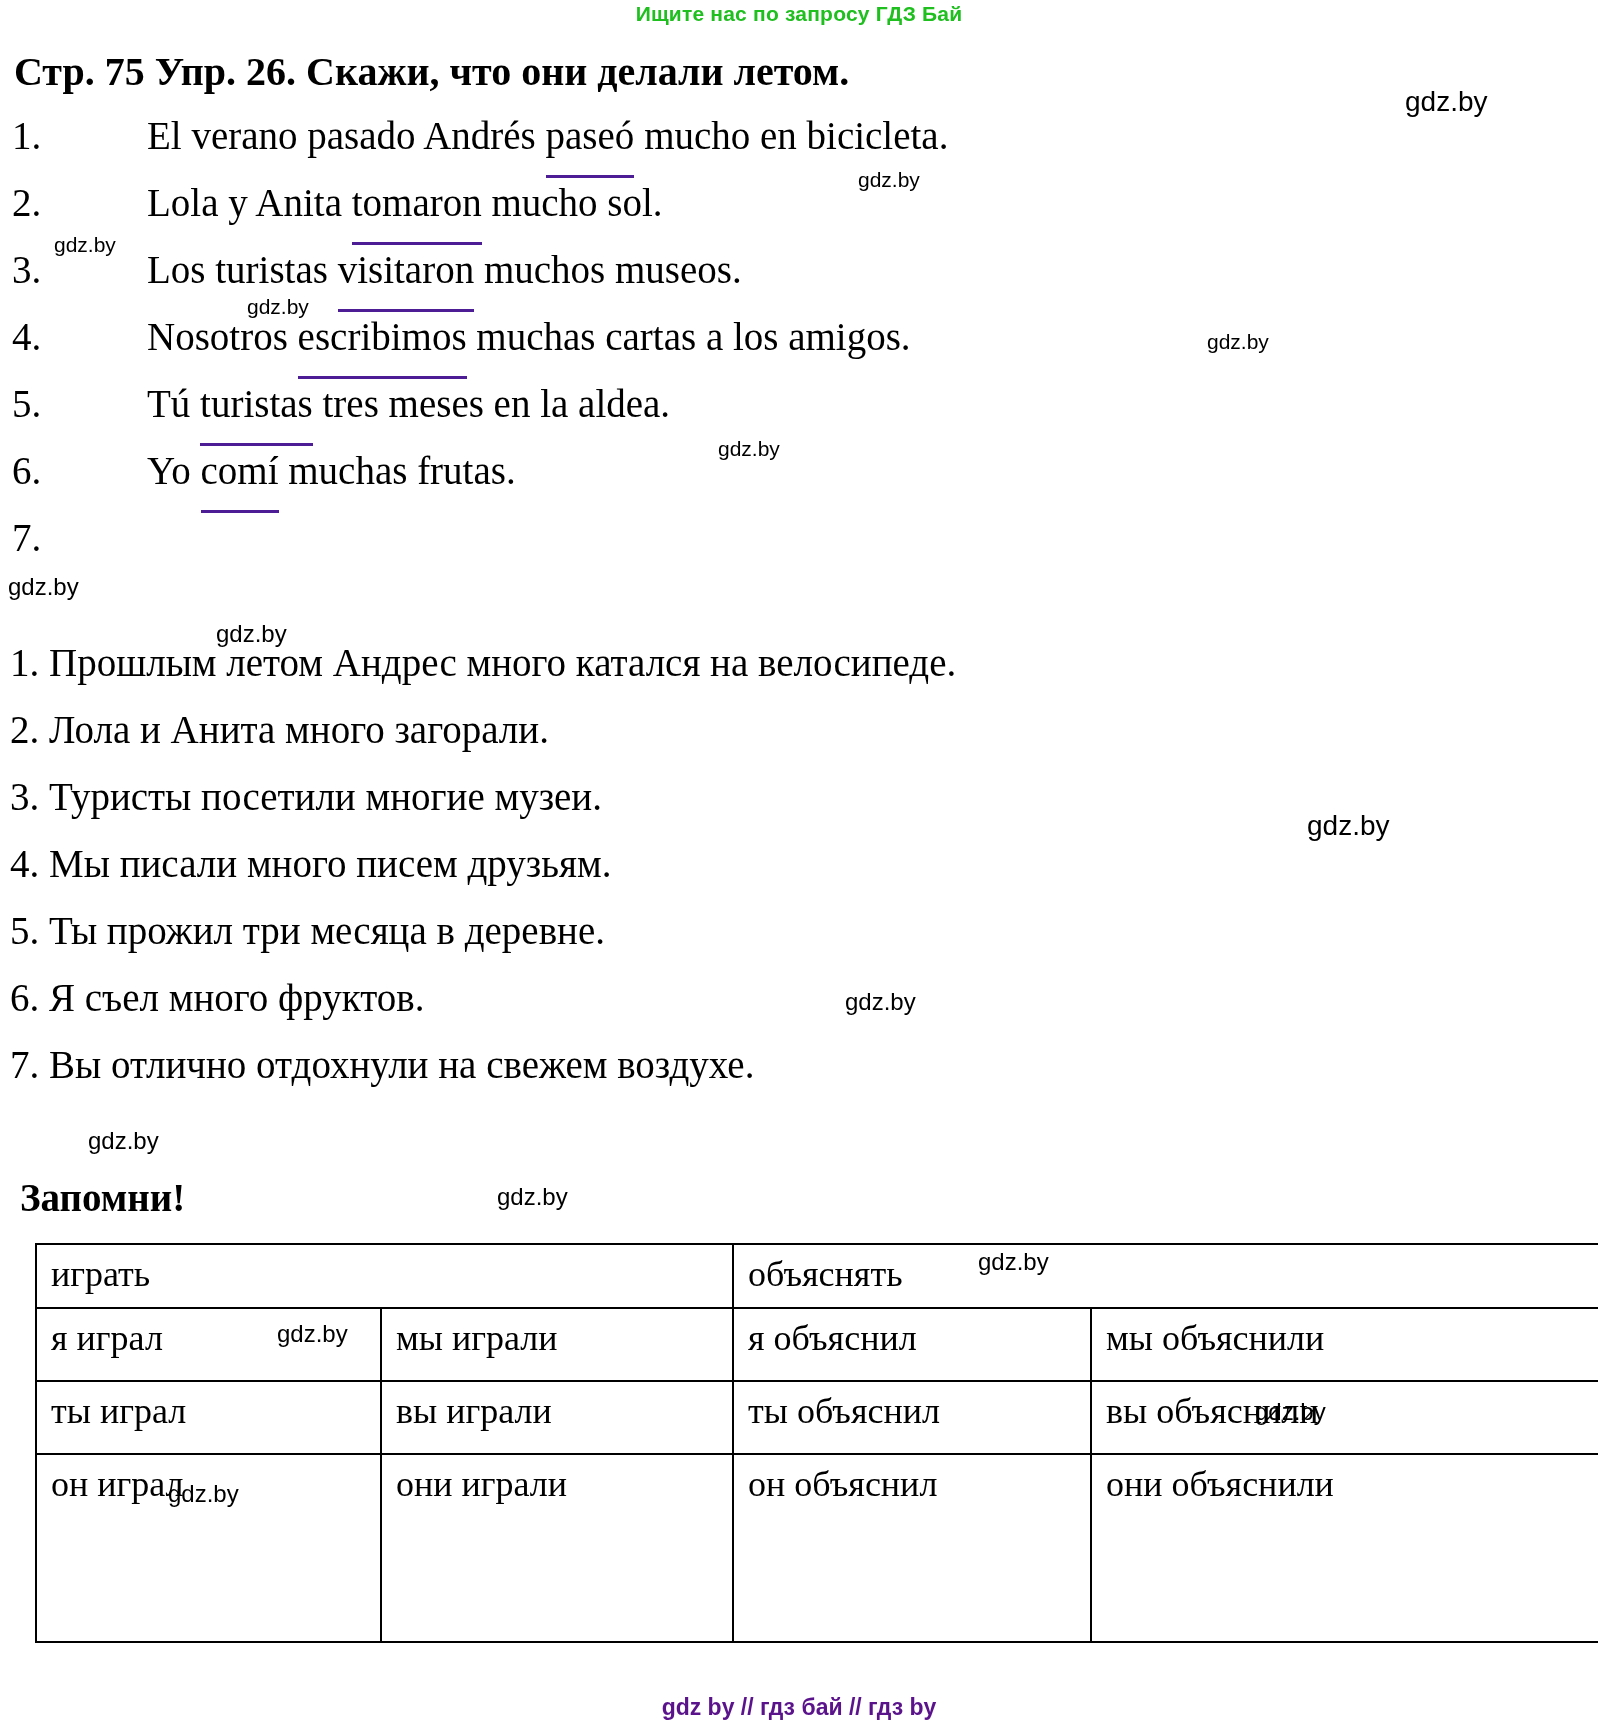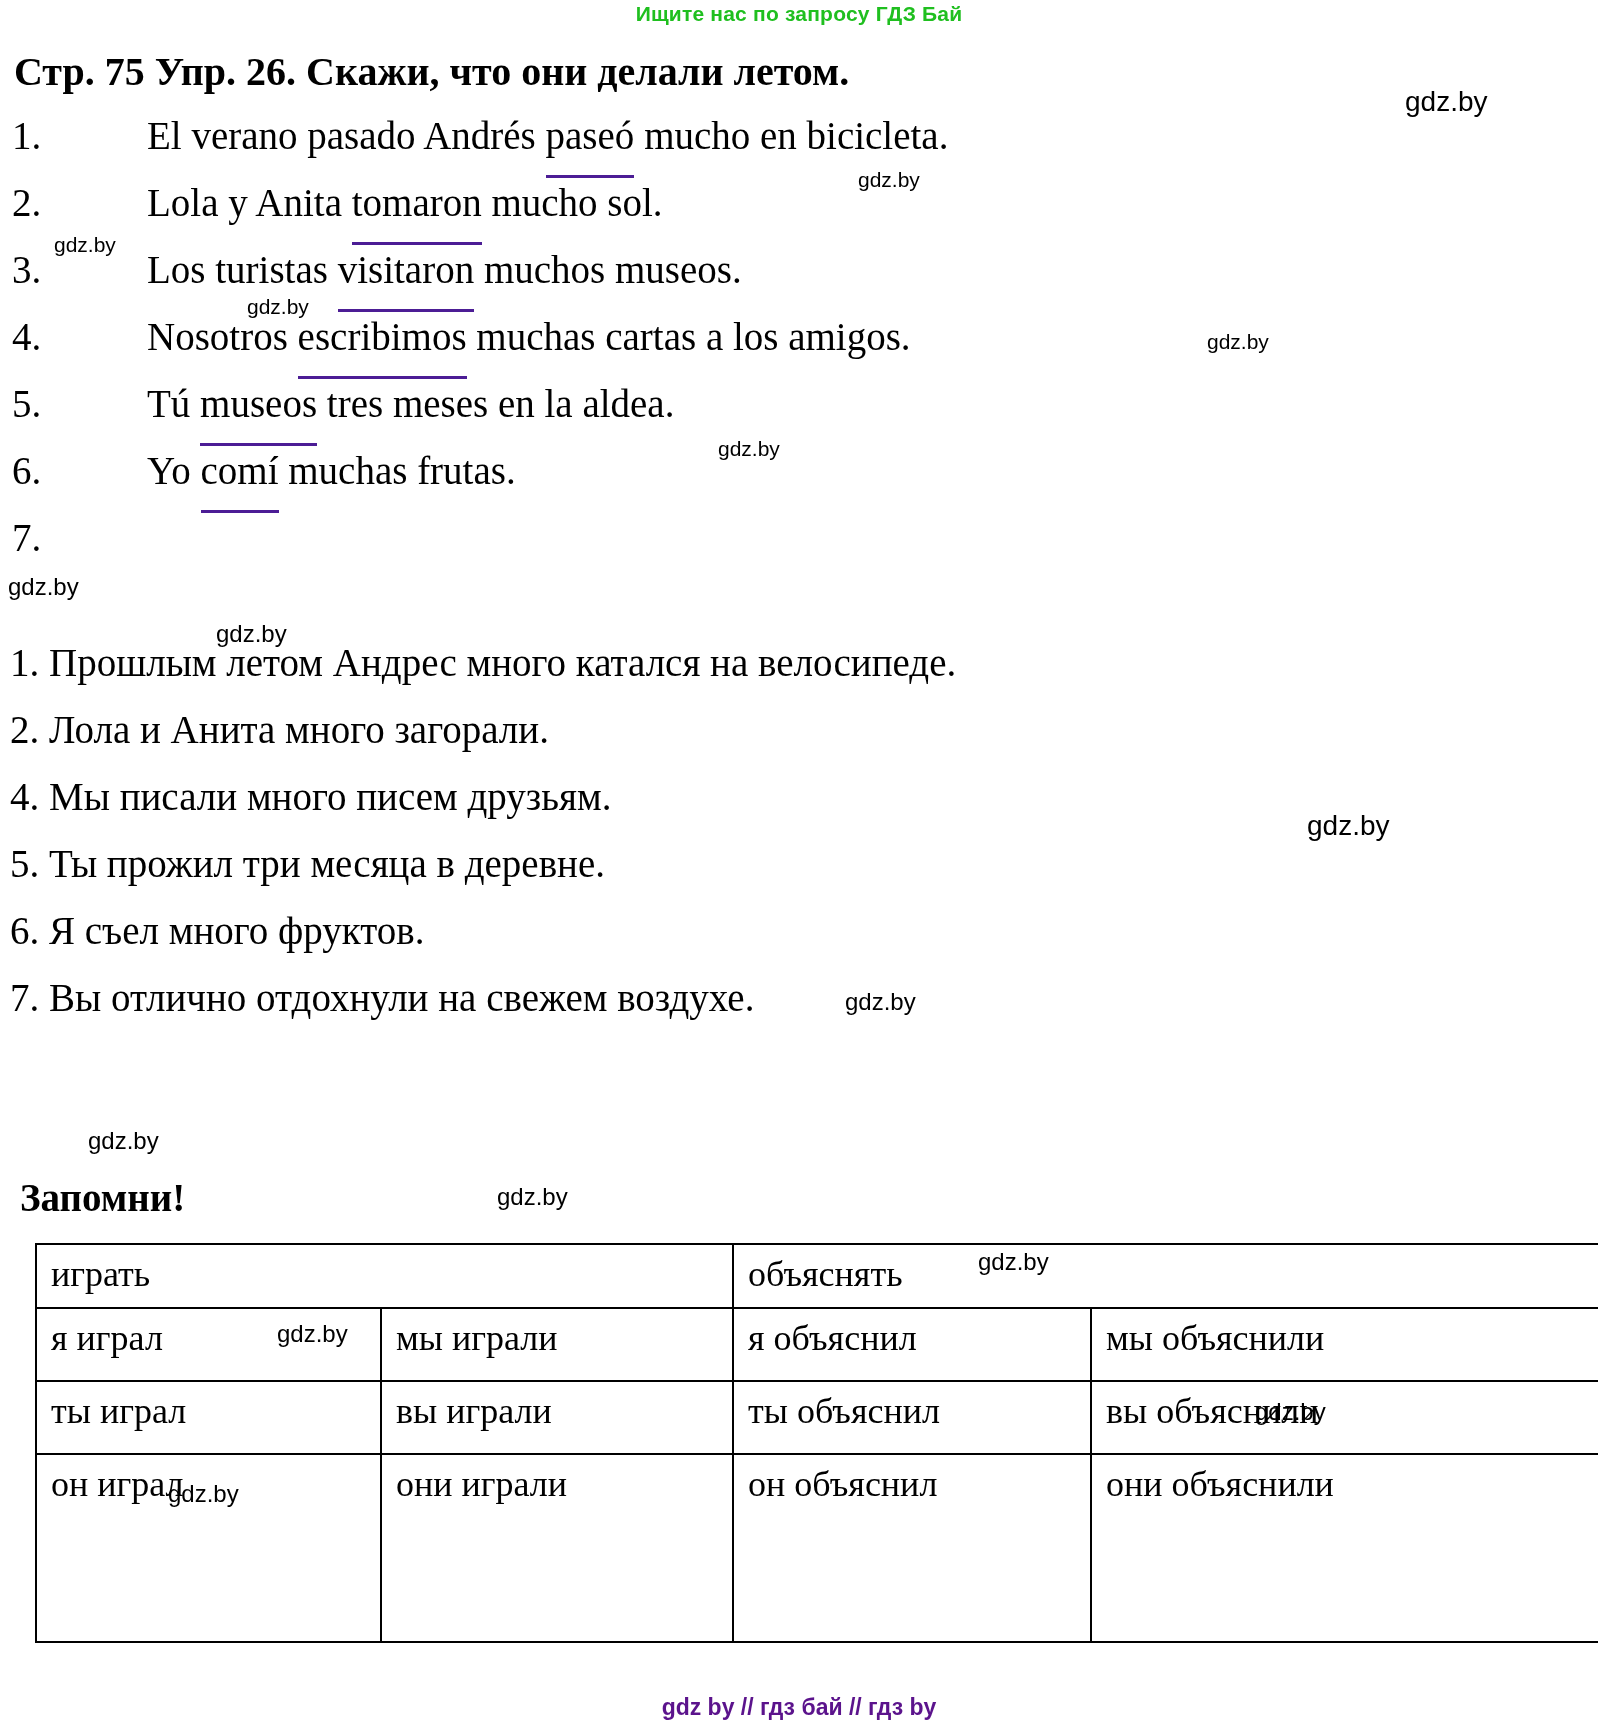--- a/index.html
+++ b/index.html
@@ -162,34 +162,35 @@
   <div class="es-row">
     <span class="es-num">3.</span>
     <span class="es-text"><span>Los turistas </span><u>visitaron</u><span> muchos museos.</span></span>
   </div>
   <div class="es-row">
     <span class="es-num">4.</span>
     <span class="es-text"><span>Nosotros </span><u>escribimos</u><span> muchas cartas a los amigos.</span></span>
   </div>
   <div class="es-row">
     <span class="es-num">5.</span>
-    <span class="es-text"><span>Tú </span><u>museos</u><span> tres meses en la aldea.</span></span>
+    <span class="es-text"><span>Tú </span><u>turistas</u><span> tres meses en la aldea.</span></span>
   </div>
   <div class="es-row">
     <span class="es-num">6.</span>
     <span class="es-text"><span>Yo </span><u>comí</u><span> muchas frutas.</span></span>
   </div>
   <div class="es-row">
     <span class="es-num">7.</span>
   </div>
 </div>
 
 <div class="ru-list">
   <div class="ru-row">1. Прошлым летом Андрес много катался на велосипеде.</div>
   <div class="ru-row">2. Лола и Анита много загорали.</div>
+  <div class="ru-row">3. Туристы посетили многие музеи.</div>
   <div class="ru-row">4. Мы писали много писем друзьям.</div>
   <div class="ru-row">5. Ты прожил три месяца в деревне.</div>
   <div class="ru-row">6. Я съел много фруктов.</div>
   <div class="ru-row">7. Вы отлично отдохнули на свежем воздухе.</div>
 </div>
 
 <div class="remember">Запомни!</div>
 
 <table class="conj-table">
   <colgroup>

